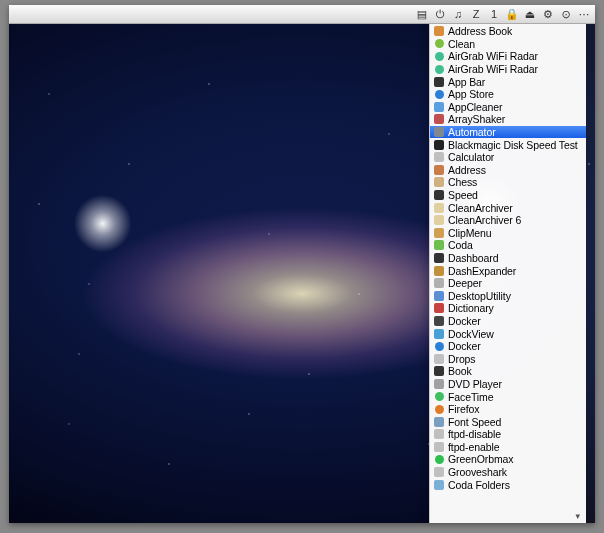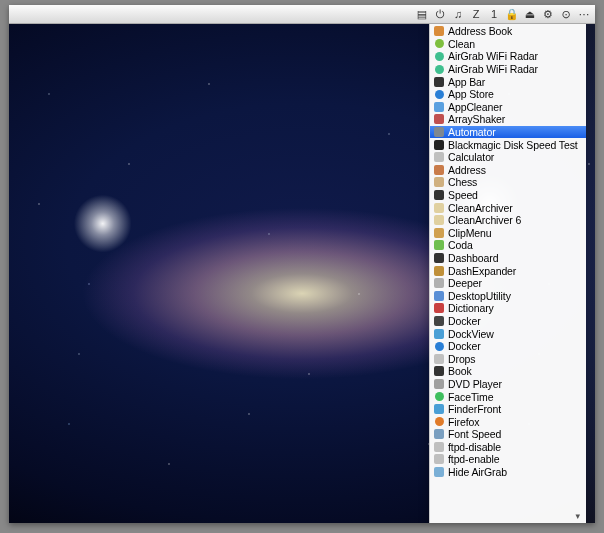--- a/index.html
+++ b/index.html
@@ -242,26 +242,20 @@
             <span class="dd-label">DVD Player</span>
           </li>
           <li class="dd-item">
             <span class="dd-ico">
               <span class="i-circle" style="background: rgb(63, 191, 95);"></span>
             </span>
             <span class="dd-label">FaceTime</span>
           </li>
           <li class="dd-item">
             <span class="dd-ico">
-              <span class="i-box" style="background: rgb(74, 159, 214);"></span>
-            </span>
-            <span class="dd-label">FinderFront</span>
-          </li>
-          <li class="dd-item">
-            <span class="dd-ico">
               <span class="i-circle" style="background: rgb(224, 123, 42);"></span>
             </span>
             <span class="dd-label">Firefox</span>
           </li>
           <li class="dd-item">
             <span class="dd-ico">
               <span class="i-box" style="background: rgb(122, 159, 192);"></span>
             </span>
             <span class="dd-label">Font Speed</span>
           </li>
@@ -272,21 +266,33 @@
             <span class="dd-label">ftpd-disable</span>
           </li>
           <li class="dd-item">
             <span class="dd-ico">
               <span class="i-box" style="background: rgb(191, 191, 191);"></span>
             </span>
             <span class="dd-label">ftpd-enable</span>
           </li>
           <li class="dd-item">
             <span class="dd-ico">
+              <span class="i-circle" style="background: rgb(47, 191, 79);"></span>
+            </span>
+            <span class="dd-label">GreenOrbmax</span>
+          </li>
+          <li class="dd-item">
+            <span class="dd-ico">
+              <span class="i-box" style="background: rgb(192, 192, 192);"></span>
+            </span>
+            <span class="dd-label">Grooveshark</span>
+          </li>
+          <li class="dd-item">
+            <span class="dd-ico">
               <span class="i-box" style="background: rgb(122, 175, 214);"></span>
             </span>
-            <span class="dd-label">Hide AirGrab</span>
+            <span class="dd-label">Coda Folders</span>
           </li>
         </ul>
       <span class="scroll-arrow">▾</span>
     </div>
   </div>
 </div>
 
 </body></html>

